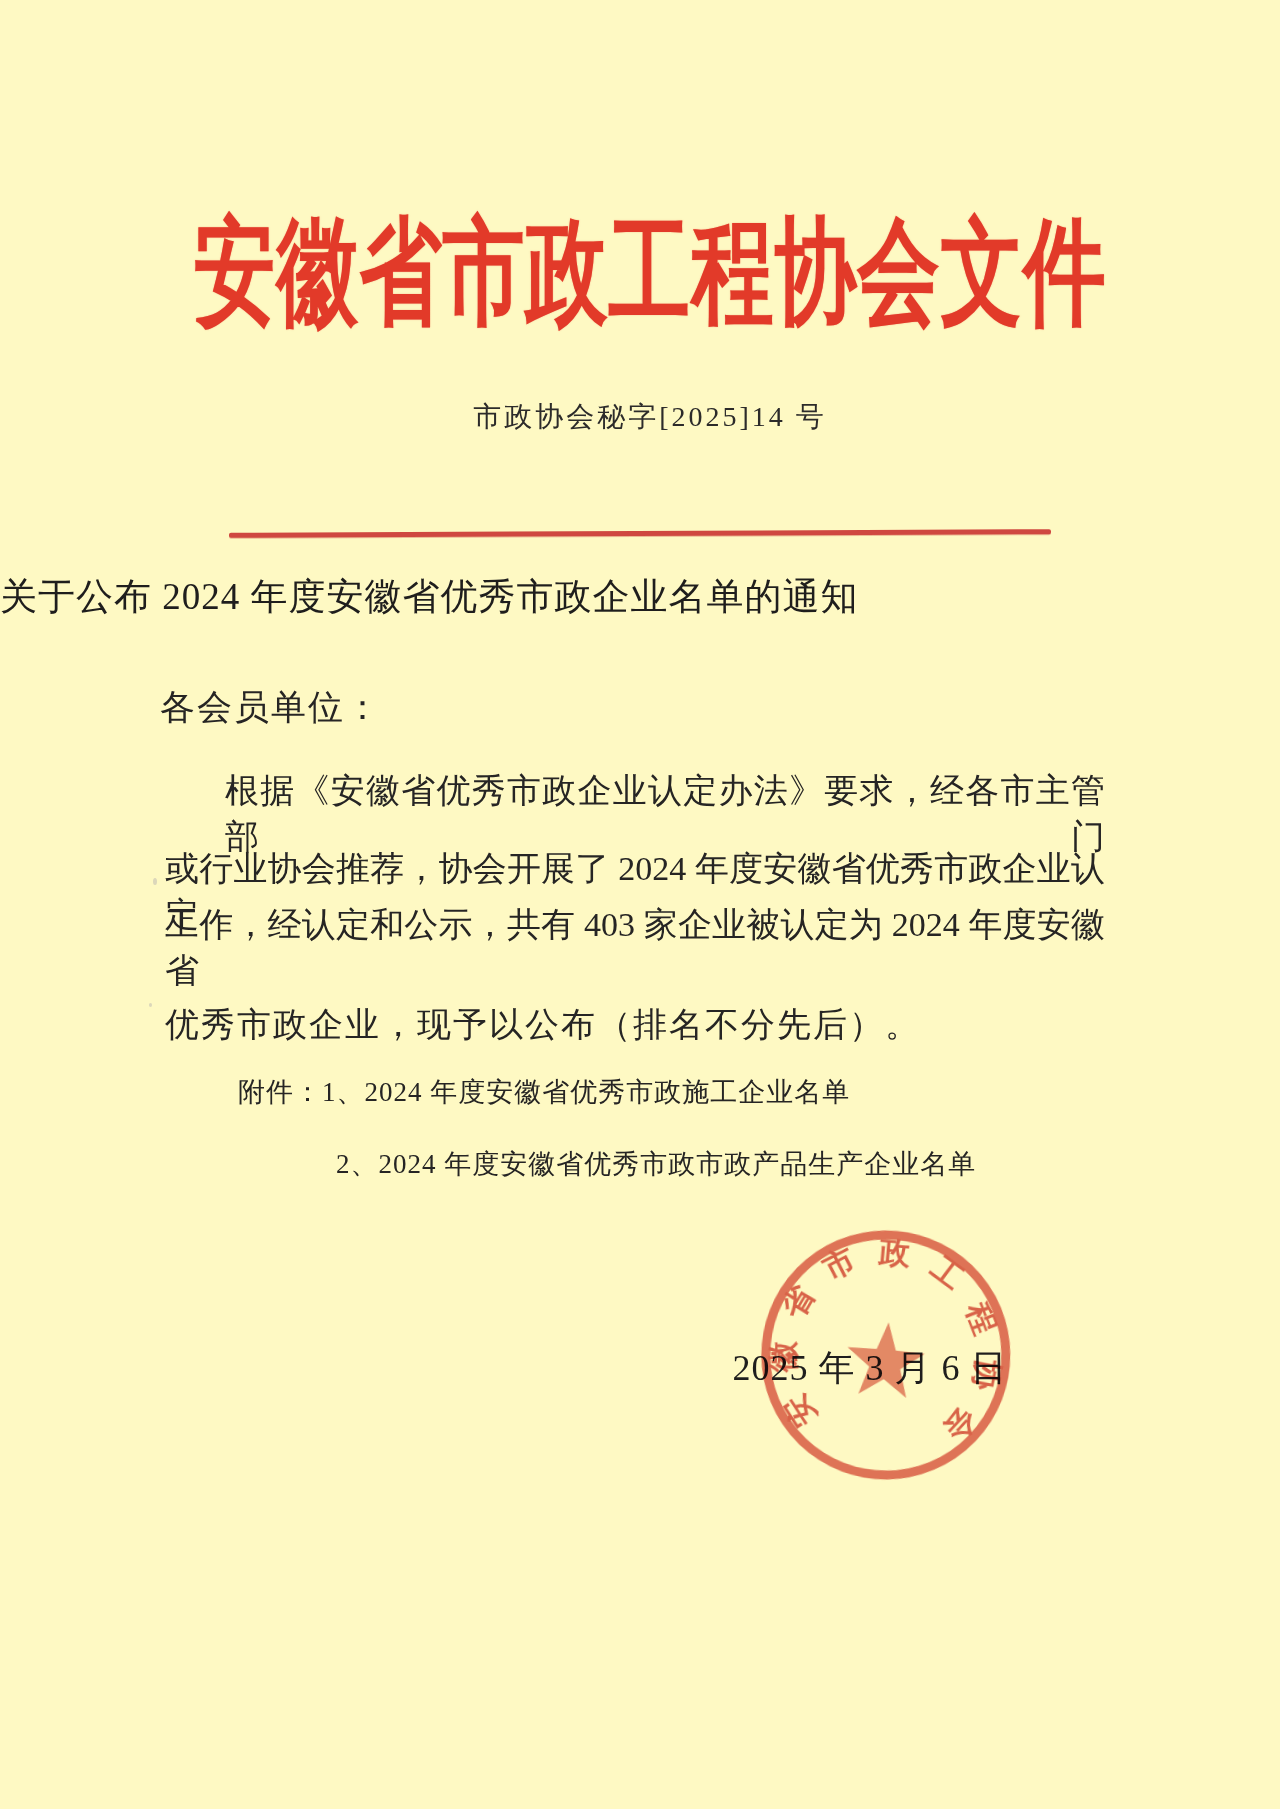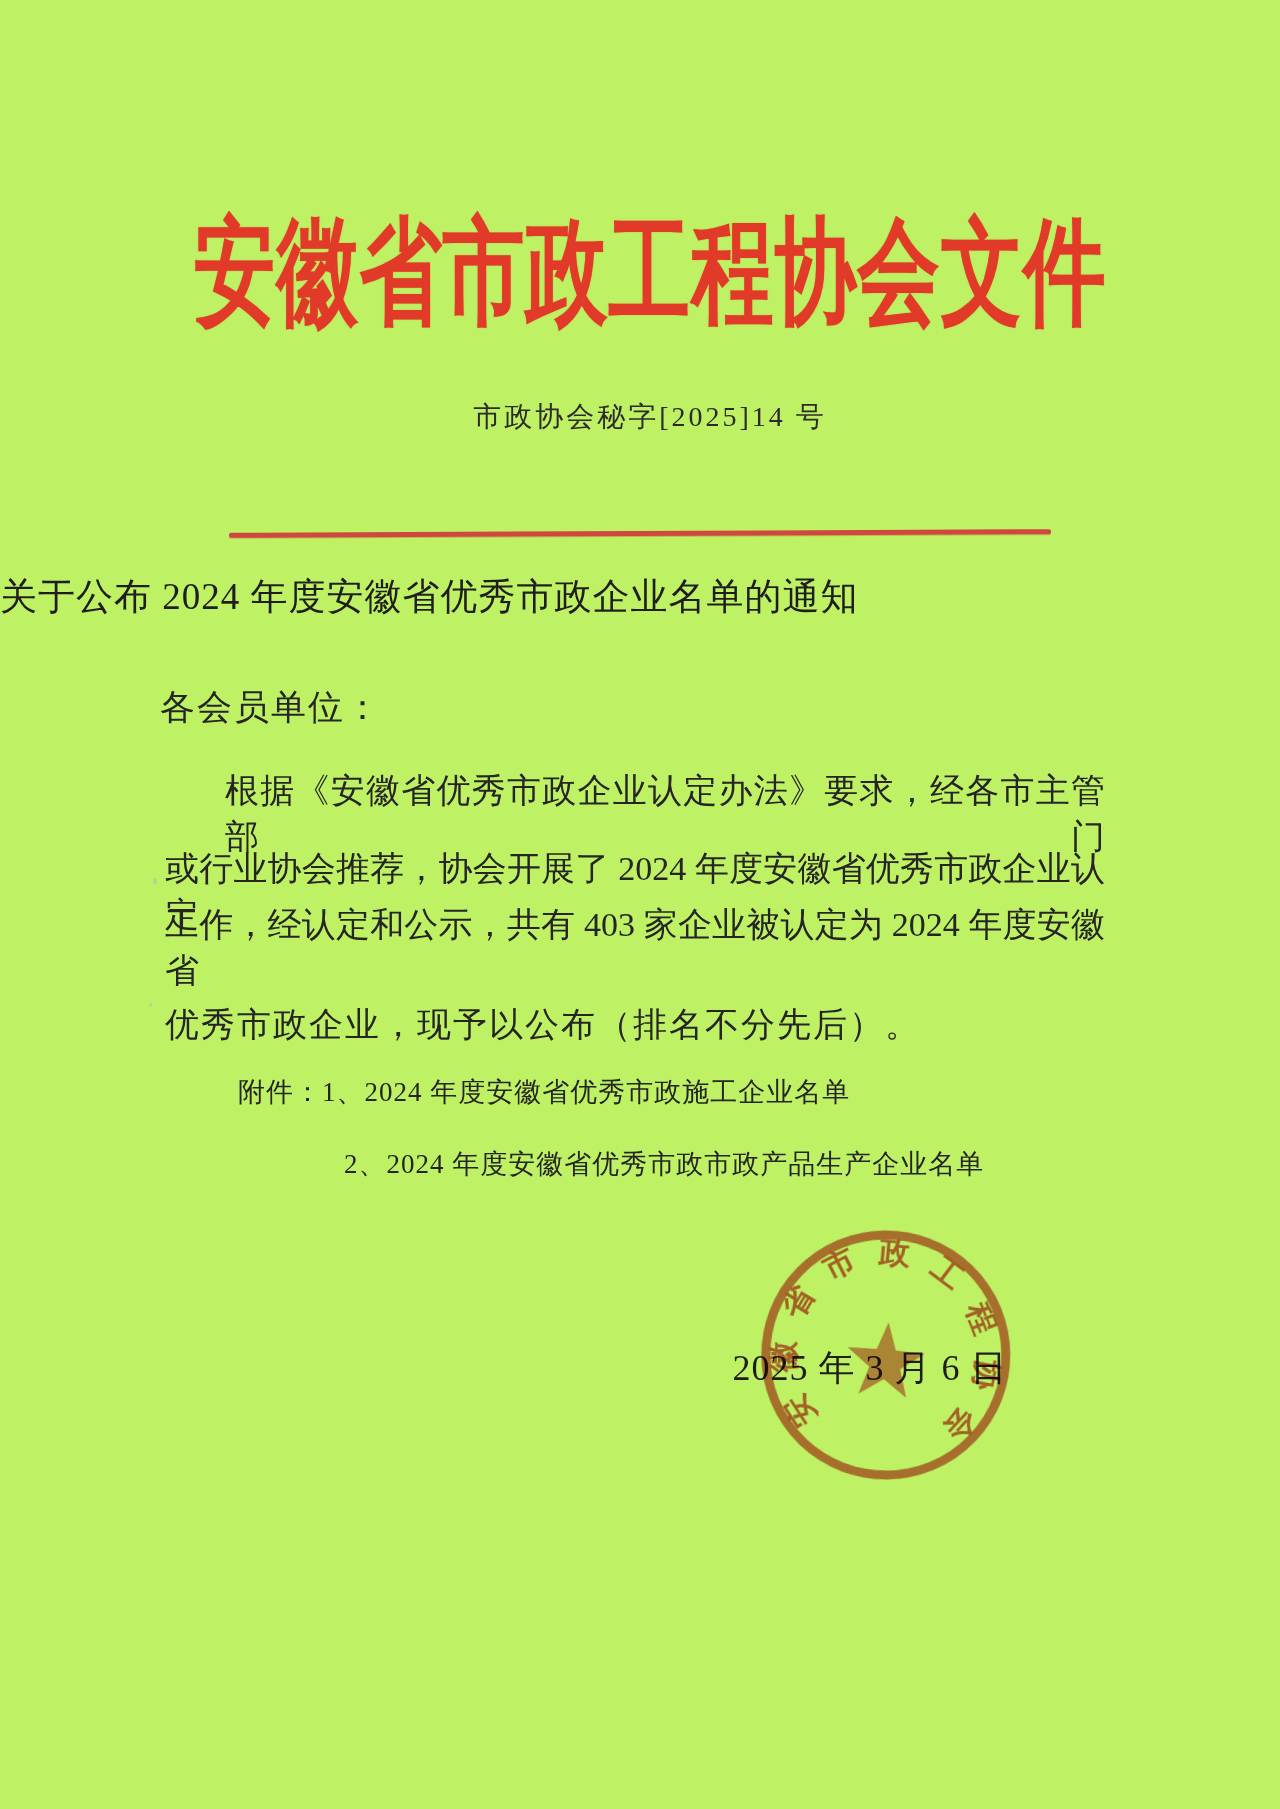--- a/index.html
+++ b/index.html
@@ -4,21 +4,21 @@
 <style>
   html,body{margin:0;padding:0;}
   body{
     width:1280px;height:1809px;
     background:#fdfdfc;
     font-family:"Liberation Serif","DejaVu Serif",serif;
     color:#262524;
     overflow:hidden;
     position:relative;
   }
-  .page{position:absolute;inset:0;background:#bef264;}
+  .page{position:absolute;inset:0;background:#fef9c3;}
 
   
   .letterhead{
     position:absolute;top:196px;left:0;width:1300px;
     text-align:center;
     font-size:82px;font-weight:900;
     color:#e23a29;
     letter-spacing:1px;
     transform:scaleY(1.42);transform-origin:center top;
     white-space:nowrap;
@@ -64,21 +64,21 @@
   .bl2{top:846px;}
   .bl3{top:902px;}
   .bl4{top:1002px;letter-spacing:2px;}
 
   .attach-line{
     position:absolute;font-size:27px;color:#262524;letter-spacing:1px;
     white-space:nowrap;
     text-align:center;
   }
   .attach-1{top:1074px;left:238px;}
-  .attach-2{top:1146px;left:344px;}
+  .attach-2{top:1146px;left:336px;}
 
   .date-line{
     position:absolute;top:1344px;left:650px;width:440px;
     text-align:center;font-size:36px;color:#1f1e1d;letter-spacing:1px;
     white-space:nowrap;
   }
 
   
   .seal{
     position:absolute;left:736px;top:1203px;width:300px;height:300px;

